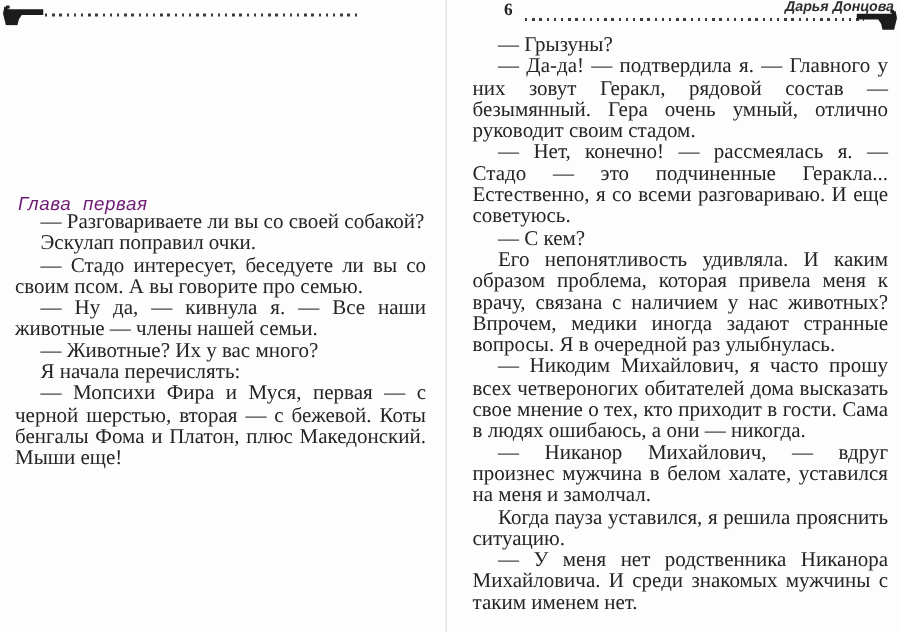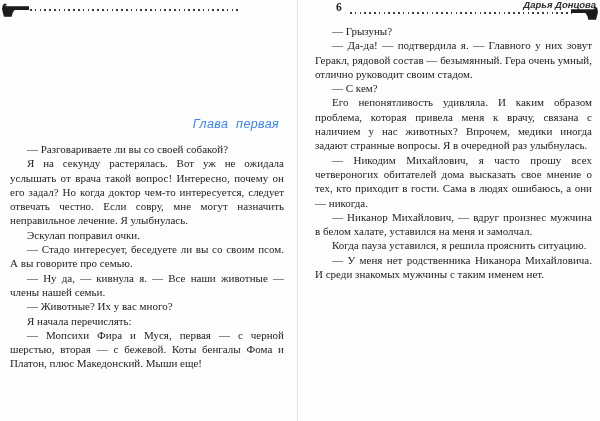--- a/index.html
+++ b/index.html
@@ -32,34 +32,34 @@
   .pagenum{
     position:absolute;left:38px;top:1px;
     font:bold 11.5px "Liberation Serif", serif;color:#222;
   }
   .running-head{
     position:absolute;right:4px;top:-1px;
     font:italic bold 9.5px "Liberation Sans", sans-serif;color:#2e2e2e;
   }
 
   .chapter-title{
-    position:absolute;top:117px;left:0;width:94%;margin:0;
-    text-align:right;
+    position:absolute;top:117px;left:0;width:94%;margin:12px;
+    text-align:left;
     font:italic 12.5px "Liberation Sans", sans-serif;
-    font-weight:500;word-spacing:4px;letter-spacing:.4px;color:#3b82f6;
+    font-weight:500;word-spacing:4px;letter-spacing:.4px;color:#701a75;
   }
 
   .text-col{position:absolute;}
   .text-col-left{top:142px;left:10px;width:274px;}
   .text-col-right{top:24px;left:17px;width:277px;}
   .text-col p{
     margin:0;
     text-indent:17px;
     text-align:justify;
-    font-size:11px;line-height:14.3px;
+    font-size:14px;line-height:14.3px;
     color:#242424;
   }
 </style>
 </head>
 <body>
 
 <div class="spread">
 
   <section class="page page-left">
     <header>
@@ -69,21 +69,20 @@
           <rect fill="currentColor" x="2" y="0.5" width="2.6" height="2"></rect>
         </svg>
       </span>
       <span class="dots dots-left"></span>
     </header>
 
     <h2 class="chapter-title">Глава первая</h2>
 
     <div class="text-col text-col-left">
         <p>— Разговариваете ли вы со своей собакой?</p>
-        <p>Я на секунду растерялась. Вот уж не ожидала услышать от врача такой вопрос! Интересно, почему он его задал? Но когда доктор чем-то интересуется, следует отвечать честно. Если совру, мне могут назначить неправильное лечение. Я улыбнулась.</p>
         <p>Эскулап поправил очки.</p>
         <p>— Стадо интересует, беседуете ли вы со своим псом. А вы говорите про семью.</p>
         <p>— Ну да, — кивнула я. — Все наши животные — члены нашей семьи.</p>
         <p>— Животные? Их у вас много?</p>
         <p>Я начала перечислять:</p>
         <p>— Мопсихи Фира и Муся, первая — с черной шерстью, вторая — с бежевой. Коты бенгалы Фома и Платон, плюс Македонский. Мыши еще!</p>
       </div>
   </section>
 
   <section class="page page-right">
@@ -95,20 +94,21 @@
         <svg viewBox="0 0 28 14" aria-hidden="true">
           <path fill="currentColor" d="M1 1 L4 3 L28 3 L28 7 L13 7 L11 10 L10 14 L2 14 L0 6 Z"></path>
           <rect fill="currentColor" x="2" y="0.5" width="2.6" height="2"></rect>
         </svg>
       </span>
     </header>
 
     <div class="text-col text-col-right">
         <p>— Грызуны?</p>
         <p>— Да-да! — подтвердила я. — Главного у них зовут Геракл, рядовой состав — безымянный. Гера очень умный, отлично руководит своим стадом.</p>
+        <p>— Нет, конечно! — рассмеялась я. — Стадо — это подчиненные Геракла... Естественно, я со всеми разговариваю. И еще советуюсь.</p>
         <p>— С кем?</p>
         <p>Его непонятливость удивляла. И каким образом проблема, которая привела меня к врачу, связана с наличием у нас животных? Впрочем, медики иногда задают странные вопросы. Я в очередной раз улыбнулась.</p>
         <p>— Никодим Михайлович, я часто прошу всех четвероногих обитателей дома высказать свое мнение о тех, кто приходит в гости. Сама в людях ошибаюсь, а они — никогда.</p>
         <p>— Никанор Михайлович, — вдруг произнес мужчина в белом халате, уставился на меня и замолчал.</p>
         <p>Когда пауза уставился, я решила прояснить ситуацию.</p>
         <p>— У меня нет родственника Никанора Михайловича. И среди знакомых мужчины с таким именем нет.</p>
       </div>
   </section>
 
 </div>

